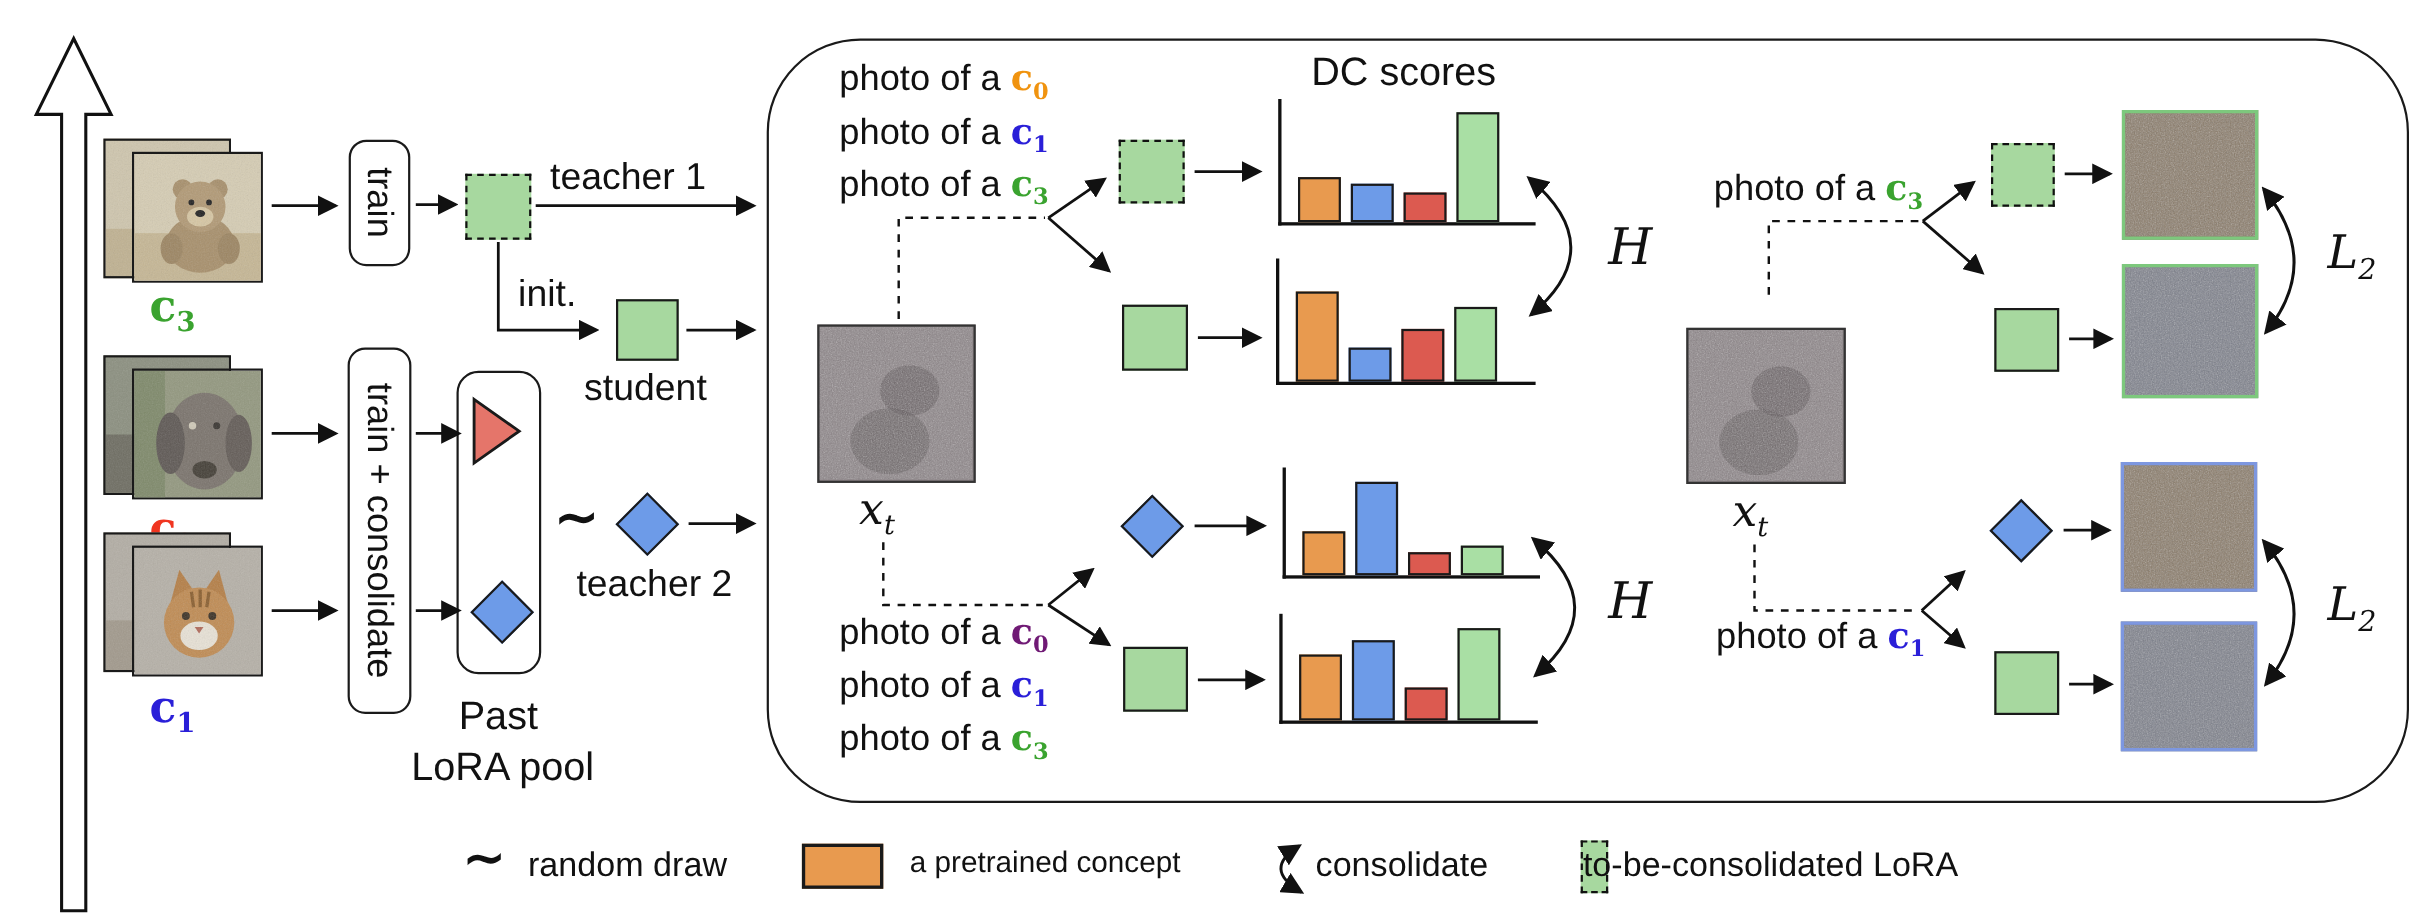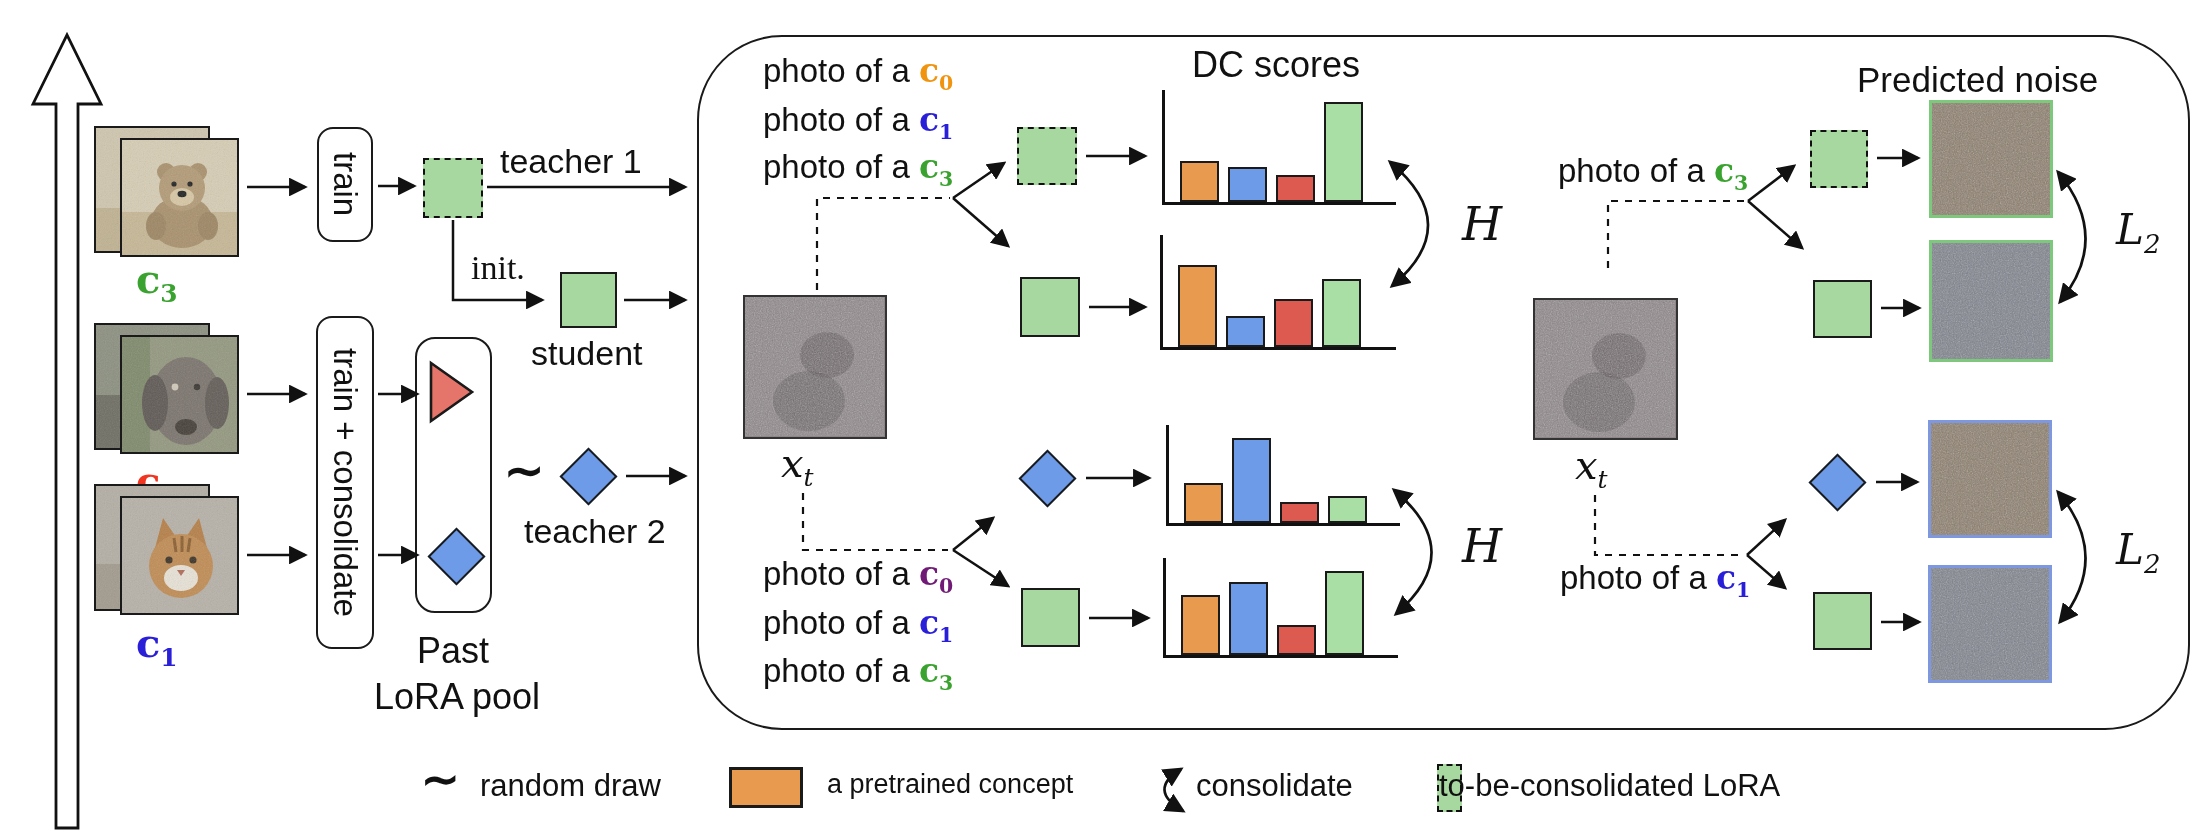--- a/index.html
+++ b/index.html
@@ -118,21 +118,21 @@
 
   <div class="roundbox z2" style="left:317px;top:127px;width:56px;height:115px;border-radius:16px;">
     <div class="vtext lbl" style="position:static;font-size:33px;width:100%;height:100%;display:flex;align-items:center;justify-content:center;">train</div>
   </div>
   <div class="roundbox z2" style="left:316px;top:316px;width:58px;height:333px;border-radius:16px;">
     <div class="vtext lbl" style="position:static;font-size:33px;width:100%;height:100%;display:flex;align-items:center;justify-content:center;">train + consolidate</div>
   </div>
 
   <div class="sq dashed z2" style="left: 423px; top: 158px; width: 60px; height: 60px; background: rgb(167, 216, 159);"></div>
   <div class="lbl z2" style="left:500px;top:144px;font-size:34px;">teacher 1</div>
-  <div class="lbl z2" style="left:471px;top:250px;font-size:34px;font-family:Liberation Serif, serif;">init.</div>
+  <div class="lbl z2" style="left:471px;top:250px;font-size:34px;">init.</div>
   <div class="sq z2" style="left: 560px; top: 272px; width: 57px; height: 56px; background: rgb(167, 216, 159);"></div>
   <div class="lbl z2" style="left:531px;top:336px;font-size:34px;">student</div>
 
   <div class="roundbox z2" style="left:415px;top:337px;width:77px;height:276px;border-radius:20px;"></div>
   <svg class="abs z2" style="left:425px;top:358px;" width="55" height="66">
     <polygon points="6,5 47,34 6,63" stroke="#1a1a1a" stroke-width="2.6" fill="#e5756a"></polygon>
   </svg>
   <div class="diamond z2" style="left: 436px; top: 536px; background: rgb(109, 155, 232);"></div>
   <div class="lbl z2" style="left:417px;top:632px;width:80px;text-align:left;font-size:36px;">Past</div>
   <div class="lbl z2" style="left:372px;top:678px;width:170px;text-align:center;font-size:36px;">LoRA pool</div>
@@ -192,21 +192,20 @@
   <div class="chart z2" style="left:1163px;top:558px;width:217px;height:97px;">
       <div class="bar" style="height: 60px; background: rgb(232, 154, 79);"></div>
       <div class="bar" style="height: 73px; background: rgb(109, 155, 232);"></div>
       <div class="bar" style="height: 30px; background: rgb(220, 90, 80);"></div>
       <div class="bar" style="height: 84px; background: rgb(169, 223, 164);"></div>
     </div>
 
   <div class="lbl math z2" style="left:1462px;top:200px;font-size:46px;">H</div>
   <div class="lbl math z2" style="left:1462px;top:522px;font-size:46px;">H</div>
 
-  <div class="lbl z2" style="left:1857px;top:62px;font-size:35px;">Predicted noise</div>
 
   <div class="lbl z2" style="left:1558px;top:154px;font-size:33px;">
     <span>photo of a </span><span class="cc" style="color: rgb(58, 163, 47);"><span>c</span><sub>3</sub></span></div>
 
   <div class="sq dashed z2" style="left: 1810px; top: 130px; width: 58px; height: 58px; background: rgb(167, 216, 159);"></div>
   <div class="sq z2" style="left: 1813px; top: 280px; width: 59px; height: 58px; background: rgb(167, 216, 159);"></div>
 
   <div class="noisebox z2" style="left:1533px;top:298px;width:145px;height:142px;border:2.6px solid #333;background:#8d8588;">
     <svg width="140" height="137">
         <ellipse cx="84" cy="56" rx="27" ry="23" fill="#554d50" opacity="0.5"></ellipse>

